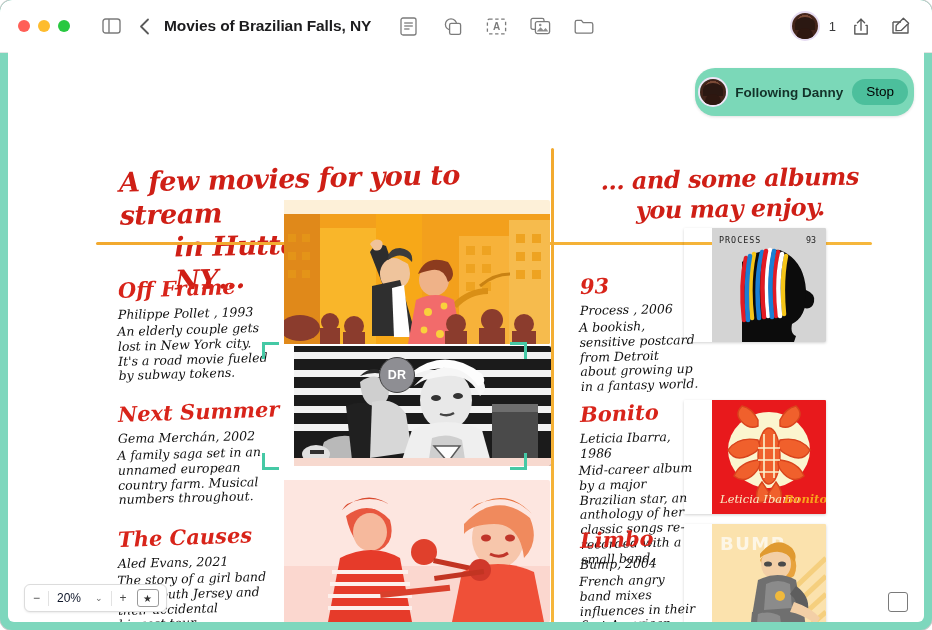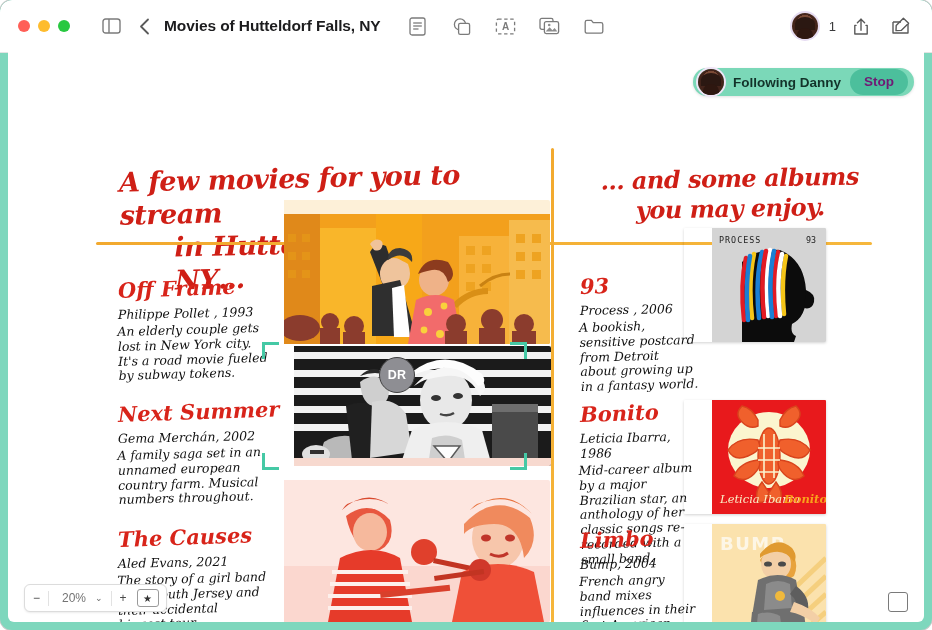--- a/index.html
+++ b/index.html
@@ -57,29 +57,29 @@
   .peer-count{font-size:13px;color:#3a3a3c;margin-left:1px;}
 
   
   .canvas{
     position:absolute;left:8px;top:52px;width:916px;height:570px;
     background:#ffffff;border-radius:0 0 6px 6px;overflow:hidden;
   }
 
   
   .follow-pill{
-    position:absolute;right:10px;top:16px;height:28px;
+    position:absolute;right:10px;top:16px;height:48px;
     background:#7bd8b8;border-radius:20px;display:flex;align-items:center;
     padding:0 6px 0 5px;gap:9px;box-shadow:0 1px 3px rgba(0,0,0,.12);
     z-index:30;
   }
   .follow-pill .avatar{box-shadow:0 0 0 2px #f0e4f7;}
   .follow-label{font-size:13.5px;font-weight:700;color:#13332a;white-space:nowrap;}
   .stop-btn{
-    background:#4cbf9c;color:#701a75;font-size:13.5px;font-weight:700;
+    background:#4cbf9c;color:#000000;font-size:13.5px;font-weight:400;
     border-radius:15px;padding:6px 14px;line-height:1;border:none;cursor:pointer;
   }
   .hw-title{
     font-family:"DejaVu Serif",serif;font-style:italic;font-weight:700;
     color:#cf1f16;letter-spacing:-0.5px;
   }
 
   
   .head-left{
     position:absolute;left:112px;top:110px;width:420px;
@@ -146,21 +146,21 @@
     position:absolute;left:16px;bottom:10px;height:26px;
     background:#ffffff;border:1px solid #dcdcdc;border-radius:6px;
     display:flex;align-items:center;z-index:40;
     box-shadow:0 1px 2px rgba(0,0,0,.08);
   }
   .zoombar .zb{
     height:26px;display:flex;align-items:center;justify-content:center;
     color:#4a4a4a;font-size:12px;padding:0 8px;cursor:pointer;
   }
   .zoombar .sep{width:1px;height:15px;background:#e2e2e2;}
-  .zoom-val{font-size:12px;color:#737373;min-width:34px;text-align:center;}
+  .zoom-val{font-size:12px;color:#0f172a;min-width:34px;text-align:left;}
   .chev{font-size:9px;color:#6a6a6a;margin-left:4px;}
   .star-box{
     width:20px;height:16px;border:1px solid #9a9a9a;border-radius:3px;
     display:flex;align-items:center;justify-content:center;font-size:10px;color:#333;
   }
   .corner-btn{
     position:absolute;right:16px;bottom:10px;width:18px;height:18px;
     border:1.6px solid #7a7a7a;border-radius:3px;z-index:40;cursor:pointer;background:#fff;
   }
 </style>
@@ -182,21 +182,21 @@
         <line x1="7" y1="1" x2="7" y2="15"></line>
       </svg>
     </div>
 
     <div class="tb-icon back-chevron">
       <svg width="11" height="17" viewBox="0 0 11 17" fill="none" stroke="#5a5a5a" stroke-width="1.8" stroke-linecap="round" stroke-linejoin="round">
         <polyline points="9,1.5 2,8.5 9,15.5"></polyline>
       </svg>
     </div>
 
-    <div class="doc-title">Movies of Hutteldorf Falls, NY</div>
+    <div class="doc-title">Movies of Brazilian Falls, NY</div>
 
     <div class="tb-tools">
       <div class="tb-icon">
         <svg width="17" height="19" viewBox="0 0 17 19" fill="none" stroke="#7b7b7b" stroke-width="1.3">
           <rect x="1" y="1" width="15" height="17" rx="2"></rect>
           <line x1="4.2" y1="6" x2="12.8" y2="6"></line>
           <line x1="4.2" y1="9" x2="12.8" y2="9"></line>
           <line x1="4.2" y1="12" x2="9.5" y2="12"></line>
         </svg>
       </div>

